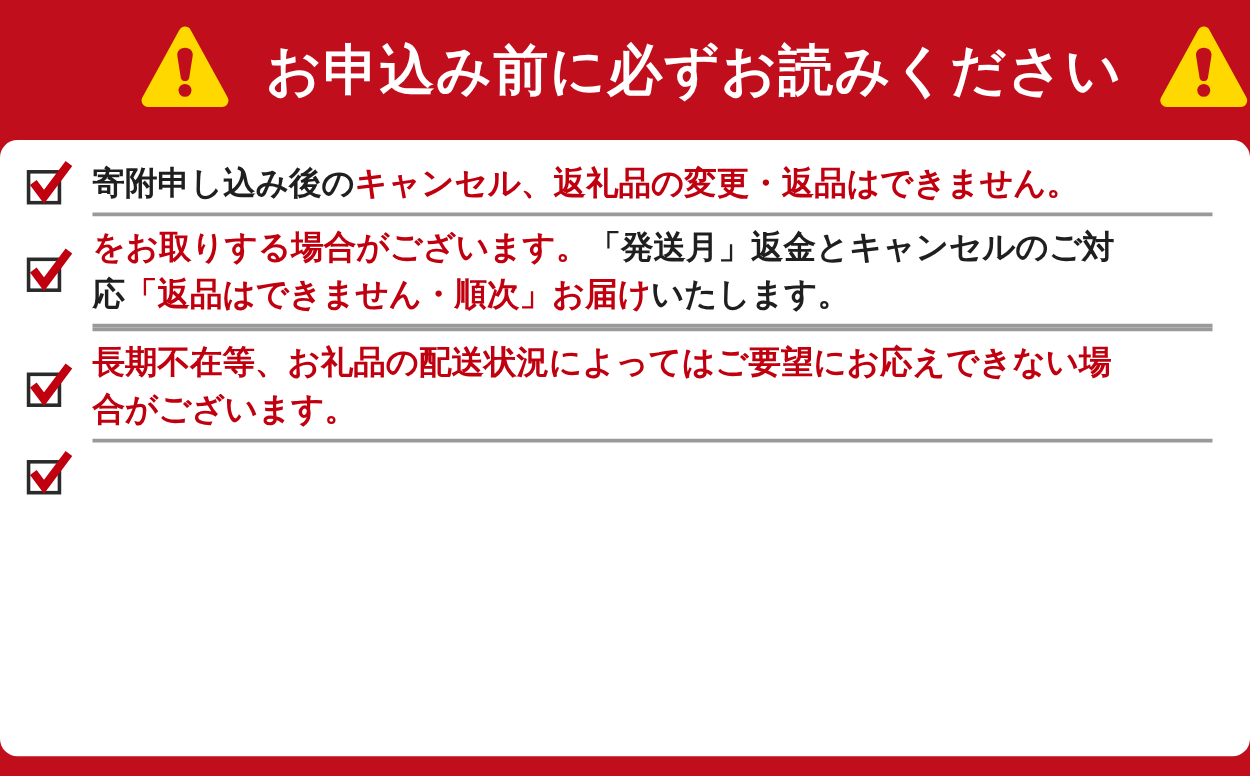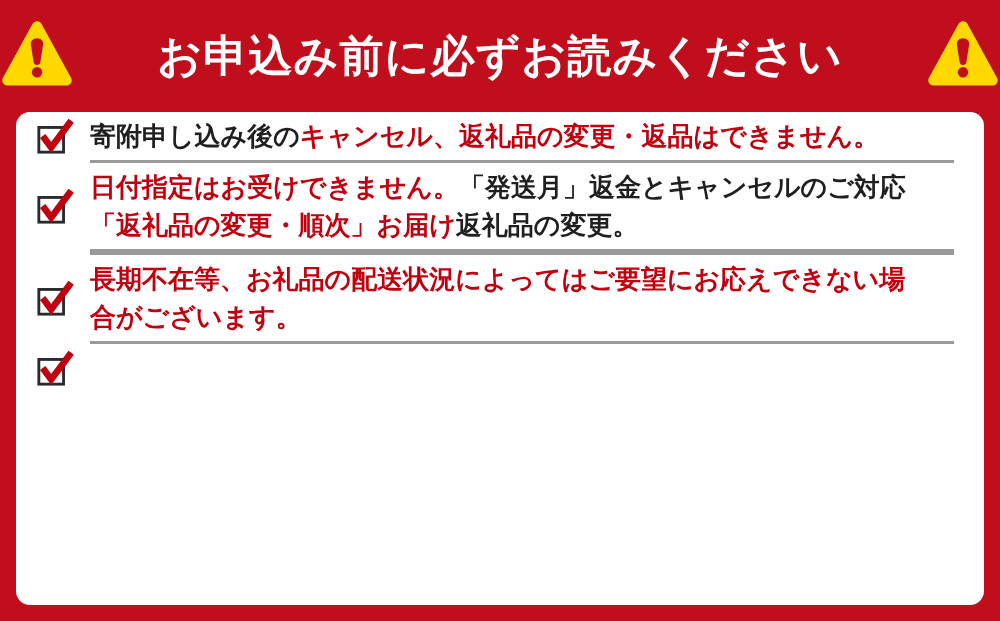--- a/index.html
+++ b/index.html
@@ -18,45 +18,45 @@
     font-weight:700;
   }
   .page{
     width:1000px;height:621px;
     background:var(--background-red);
     overflow:hidden;
   }
   
   .banner-header{
     height:112px;
-    display:flex;align-items:center;justify-content:space-between;
+    display:flex;align-items:center;justify-content:flex-end;
     gap:28px;
   }
   .banner-title{
     margin:0;
     color:#ffffff;
     font-size:44px;
     letter-spacing:1px;
     white-space:nowrap;
   }
   .warning-icon{width:74px;height:74px;flex:0 0 auto;}
   .warning-icon .tri{
     fill:var(--warning-yellow);
     stroke:var(--warning-yellow);
     stroke-width:14;
     stroke-linejoin:round;
   }
   .warning-icon .bang{fill:var(--background-red);}
   
   .notice-panel{
-    margin:0 16px;
+    margin:0 0;
     height:493px;
     background:var(--panel-white);
     border-radius:14px;
-    padding:0 30px 0 20px;
+    padding:10px 30px 0 20px;
   }
   .notice-item{
     display:flex;
     align-items:center;
     gap:16px;
     padding:5px 0;
   }
   .checkbox-icon{width:38px;height:38px;flex:0 0 auto;}
   .checkbox-icon .box{
     fill:#ffffff;
@@ -114,21 +114,21 @@
     </svg>
     <p class="notice-text"><span class="seg-black">寄附申し込み後の</span><span class="seg-red">キャンセル、返礼品の変更・返品はできません。</span></p>
   </div>
   <div class="notice-divider"></div>
 
   <div class="notice-item">
     <svg class="checkbox-icon" viewBox="0 0 40 40" aria-hidden="true">
       <rect class="box" x="3" y="11" width="26" height="26"></rect>
       <path class="check" d="M7 20 L16 32 L37 4"></path>
     </svg>
-    <p class="notice-text"><span class="seg-red">日付指定はお受けできません。</span><span class="seg-black">「発送月」返金とキャンセルのご対応</span><span class="seg-red">「返礼品の変更・順次」お届け</span><span class="seg-black">返礼品の変更。</span></p>
+    <p class="notice-text"><span class="seg-red">をお取りする場合がございます。</span><span class="seg-black">「発送月」返金とキャンセルのご対応</span><span class="seg-red">「返品はできません・順次」お届け</span><span class="seg-black">いたします。</span></p>
   </div>
   <div class="notice-divider"></div>
 
   <div class="notice-divider"></div>
 
   <div class="notice-item">
     <svg class="checkbox-icon" viewBox="0 0 40 40" aria-hidden="true">
       <rect class="box" x="3" y="11" width="26" height="26"></rect>
       <path class="check" d="M7 20 L16 32 L37 4"></path>
     </svg>

